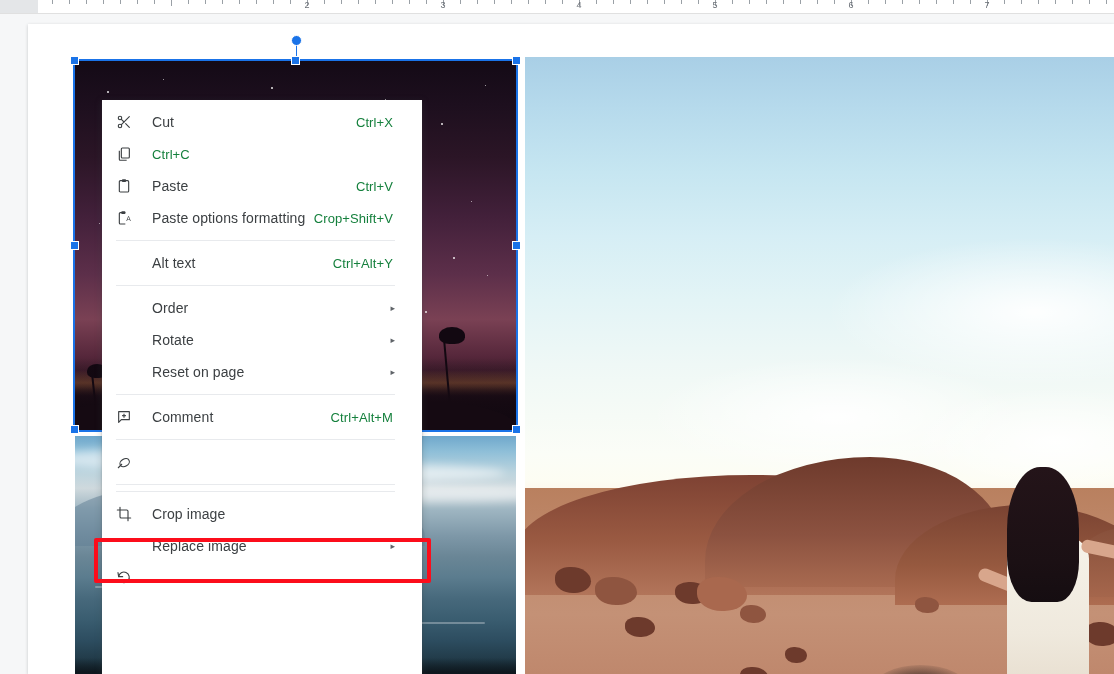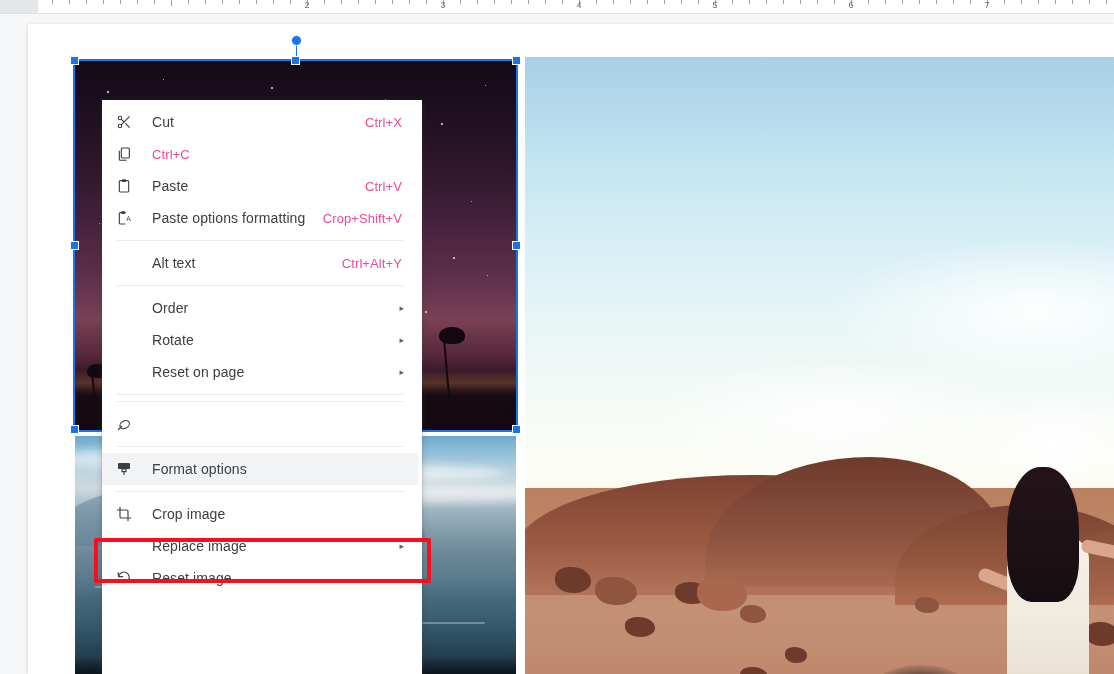--- a/index.html
+++ b/index.html
@@ -286,21 +286,21 @@
   }
 
   
   .ctxmenu {
     position: absolute;
     left: 102px; top: 100px;
     width: 320px;
     background: #ffffff;
     box-shadow: 0 2px 6px 2px rgba(60,64,67,0.15), 0 1px 2px rgba(60,64,67,0.30);
     border-radius: 0px;
-    padding: 6px 4px 0 0;
+    padding: 6px 13px 0 0;
     overflow: hidden;
     height: 574px;
   }
   .mi {
     position: relative;
     display: flex;
     align-items: center;
     height: 32px;
     padding: 0 0 0 14px;
     cursor: default;
@@ -320,21 +320,21 @@
   .mi-icon svg { display: block; }
   .mi-label {
     flex: 1;
     font-size: 14px;
     color: #3c4043;
     letter-spacing: .1px;
     line-height: 32px;
   }
   .mi-accel {
     font-size: 13px;
-    color: #ec4899;
+    color: #15803d;
     padding-right: 16px;
     letter-spacing: .1px;
   }
   .mi-arrow {
     padding-right: 14px;
     color: #5f6368;
     font-size: 9px;
     line-height: 32px;
   }
   .mi-sep {
@@ -632,46 +632,46 @@
     </div>
 
     <div class="mi">
       <span class="mi-icon"></span>
       <span class="mi-label">Reset on page</span>
       <span class="mi-arrow">▸</span>
     </div>
 
     <div class="mi-sep"></div>
 
+    <div class="mi">
+      <span class="mi-icon">
+        <svg width="16" height="16" viewBox="0 0 24 24" fill="none" stroke="#3c4043" stroke-width="1.7" stroke-linejoin="round">
+          <path d="M4 4h16v12H8l-4 4V4z"></path>
+            <line x1="12" y1="7" x2="12" y2="13"></line>
+            <line x1="9" y1="10" x2="15" y2="10"></line>
+        </svg>
+      </span>
+      <span class="mi-label">Comment</span>
+      <span class="mi-accel">Ctrl+Alt+M</span>
+    </div>
 
     <div class="mi-sep"></div>
 
     <div class="mi">
       <span class="mi-icon">
         <svg width="16" height="16" viewBox="0 0 24 24" fill="none" stroke="#3c4043" stroke-width="1.7" stroke-linejoin="round">
           <ellipse cx="13" cy="13" rx="7.5" ry="5.5" transform="rotate(-30 13 13)"></ellipse>
           <line x1="3" y1="21" x2="9" y2="15"></line>
         </svg>
       </span>
       <span class="mi-accel"></span>
     </div>
 
     <div class="mi-sep"></div>
 
-    <div class="mi selected">
-      <span class="mi-icon">
-        <svg width="16" height="16" viewBox="0 0 24 24" fill="none" stroke="#3c4043" stroke-width="1.7" stroke-linejoin="round">
-          <rect x="3" y="3" width="18" height="9" rx="1.6" fill="#3c4043" stroke="none"></rect>
-          <rect x="9" y="12" width="6" height="4"></rect>
-          <line x1="12" y1="16" x2="12" y2="21"></line>
-        </svg>
-      </span>
-      <span class="mi-label">Format options</span>
-      <span class="mi-accel"></span>
-    </div>
 
     <div class="mi-sep"></div>
 
     <div class="mi">
       <span class="mi-icon">
         <svg width="16" height="16" viewBox="0 0 24 24" fill="none" stroke="#3c4043" stroke-width="1.7" stroke-linecap="round" stroke-linejoin="round">
           <path d="M6 2v14a2 2 0 0 0 2 2h14"></path>
             <path d="M2 6h14a2 2 0 0 1 2 2v14"></path>
         </svg>
       </span>
@@ -685,21 +685,20 @@
       <span class="mi-arrow">▸</span>
     </div>
 
     <div class="mi">
       <span class="mi-icon">
         <svg width="16" height="16" viewBox="0 0 24 24" fill="none" stroke="#3c4043" stroke-width="1.7" stroke-linecap="round" stroke-linejoin="round">
           <path d="M4 10a8 8 0 1 1 1.6 6"></path>
             <polyline points="3,4 4,10 10,10"></polyline>
         </svg>
       </span>
-      <span class="mi-label">Reset image</span>
       <span class="mi-accel"></span>
     </div>
 
   </div>
 
   <div class="redbox"></div>
 
 </div>
 
 </body></html>

